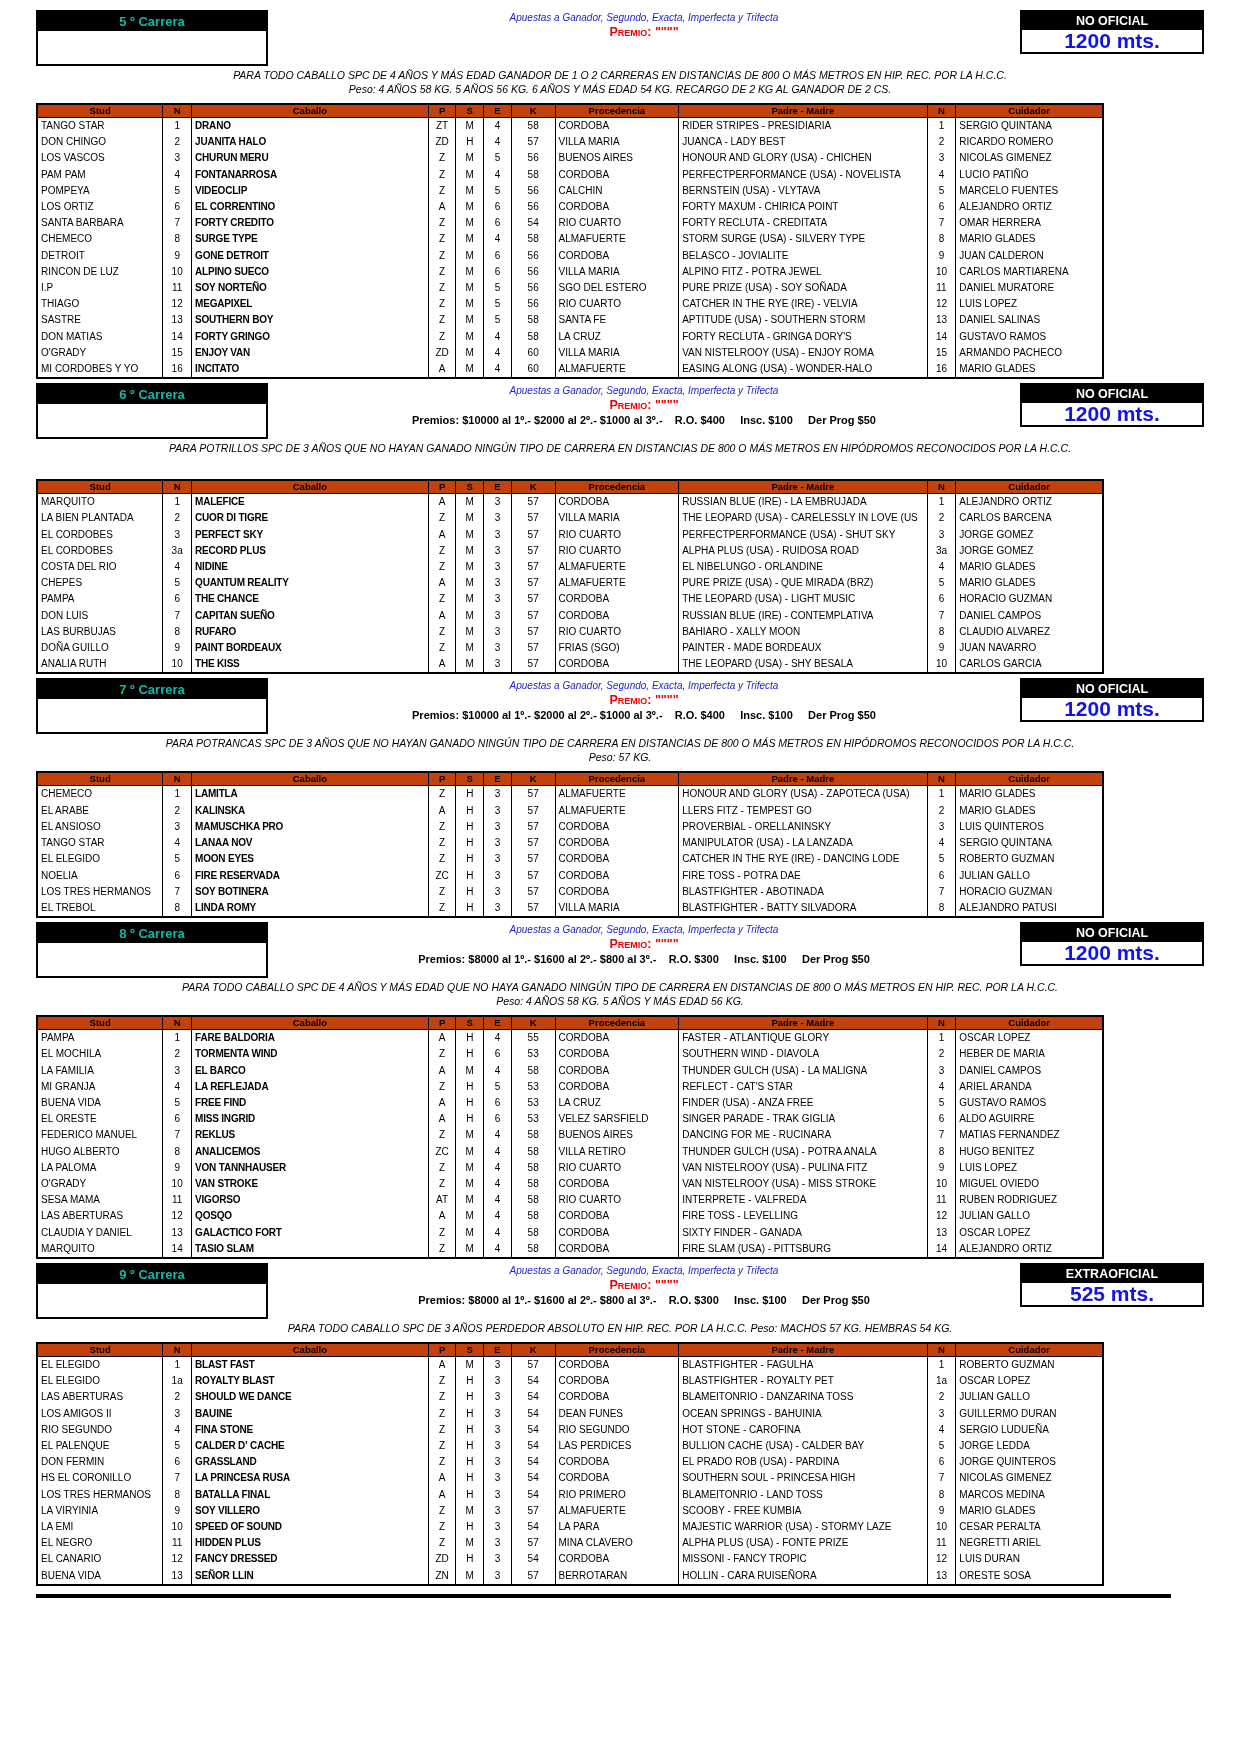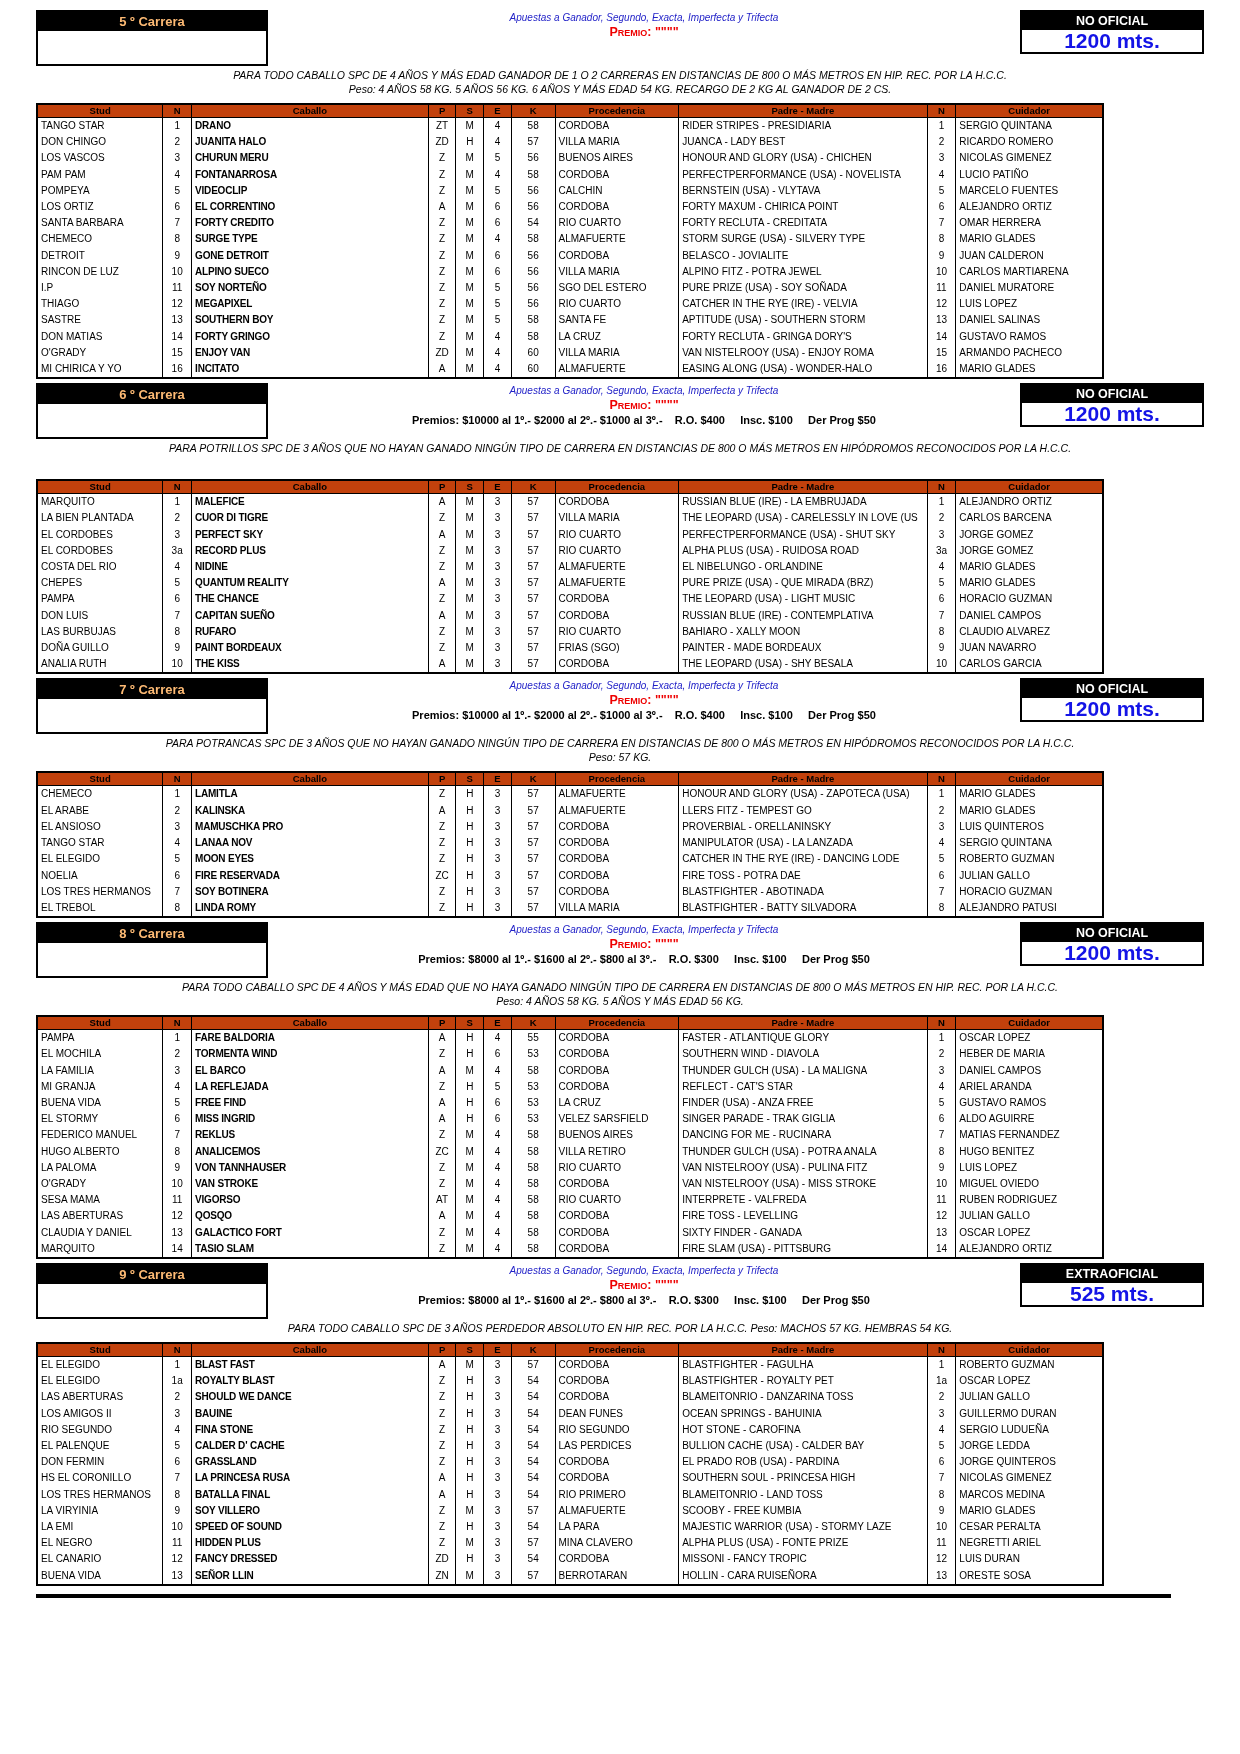--- a/index.html
+++ b/index.html
@@ -1,21 +1,21 @@
 <!DOCTYPE html>
 <html><head>
 <meta charset="utf-8">
 <style>
   html,body{margin:0;padding:0;background:#fff;}
   body{width:1240px;font-family:"Liberation Sans","DejaVu Sans",sans-serif;color:#000;}
   #page{box-sizing:border-box;width:1240px;padding:10px 36px 6px 36px;}
   .race{margin-bottom:4px;}
   .race-header{display:flex;justify-content:space-between;align-items:flex-start;margin-bottom:2px;}
   .carrera-box{width:228px;border:2px solid #000;}
-  .carrera-box .band{background:#000;color:#fdba74;font-weight:bold;font-size:13px;text-align:center;padding:2px 0;}
+  .carrera-box .band{background:#000;color:#14b8a6;font-weight:bold;font-size:13px;text-align:center;padding:2px 0;}
   .carrera-box .area{height:33px;background:#fff;}
   .center-block{flex:1;text-align:center;padding-top:1px;}
   .bets{color:#2323c8;font-style:italic;font-size:10px;line-height:14px;}
   .premio{color:#ee0000;font-weight:bold;font-size:12.5px;font-variant:small-caps;line-height:15px;}
   .premios{font-weight:bold;font-size:11px;line-height:15px;white-space:pre;}
   .official-box{width:180px;border:2px solid #000;}
   .official-box .band{background:#000;color:#fff;font-weight:bold;font-size:12.5px;text-align:center;padding:2px 0;}
   .official-box .area{height:22px;display:flex;align-items:center;justify-content:center;background:#fff;}
   .distance{color:#1414e6;font-weight:bold;font-size:21px;}
   .conditions{text-align:center;font-size:10.5px;line-height:14px;font-style:italic;}
@@ -289,21 +289,21 @@
     <td class="c">M</td>
     <td class="c">4</td>
     <td class="c">60</td>
     <td>VILLA MARIA</td>
     <td>VAN NISTELROOY (USA) - ENJOY ROMA</td>
     <td class="c">15</td>
     <td>ARMANDO PACHECO</td>
   </tr>
 
   <tr>
-    <td>MI CHIRICA Y YO</td>
+    <td>MI CORDOBES Y YO</td>
     <td class="c">16</td>
     <td class="horse">INCITATO</td>
     <td class="c">A</td>
     <td class="c">M</td>
     <td class="c">4</td>
     <td class="c">60</td>
     <td>ALMAFUERTE</td>
     <td>EASING ALONG (USA) - WONDER-HALO</td>
     <td class="c">16</td>
     <td>MARIO GLADES</td>
@@ -803,21 +803,21 @@
     <td class="c">H</td>
     <td class="c">6</td>
     <td class="c">53</td>
     <td>LA CRUZ</td>
     <td>FINDER (USA) - ANZA FREE</td>
     <td class="c">5</td>
     <td>GUSTAVO RAMOS</td>
   </tr>
 
   <tr>
-    <td>EL STORMY</td>
+    <td>EL ORESTE</td>
     <td class="c">6</td>
     <td class="horse">MISS INGRID</td>
     <td class="c">A</td>
     <td class="c">H</td>
     <td class="c">6</td>
     <td class="c">53</td>
     <td>VELEZ SARSFIELD</td>
     <td>SINGER PARADE - TRAK GIGLIA</td>
     <td class="c">6</td>
     <td>ALDO AGUIRRE</td>

